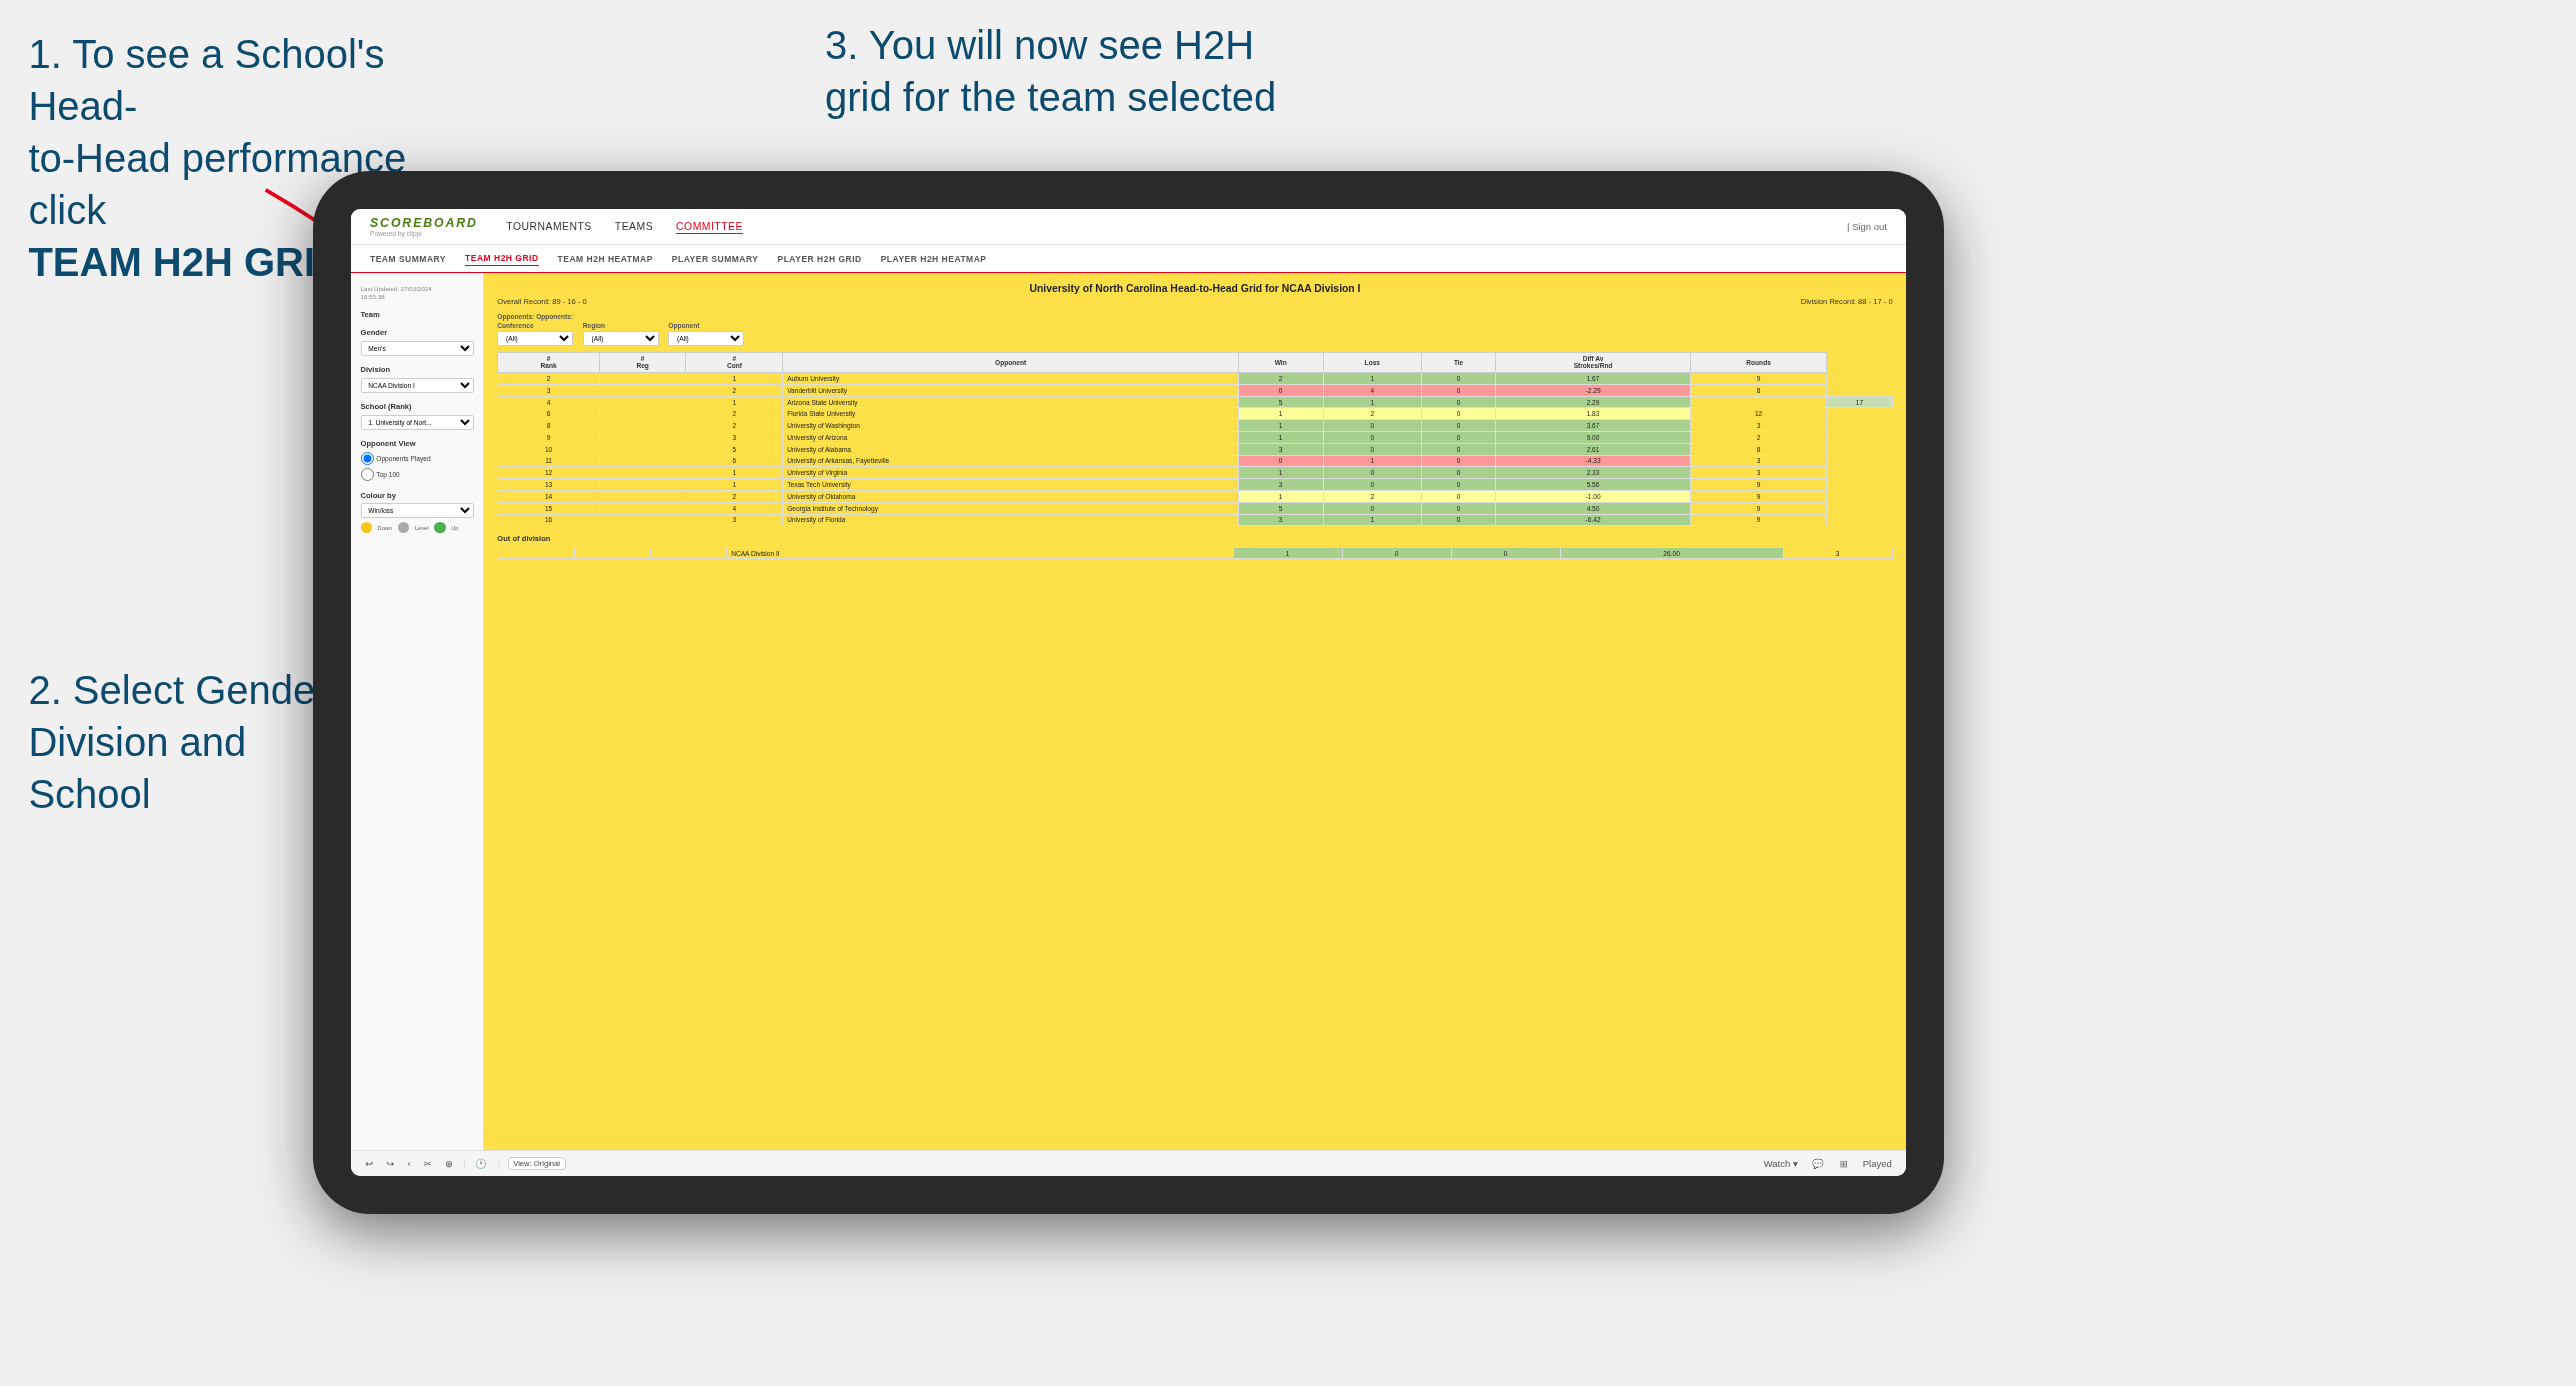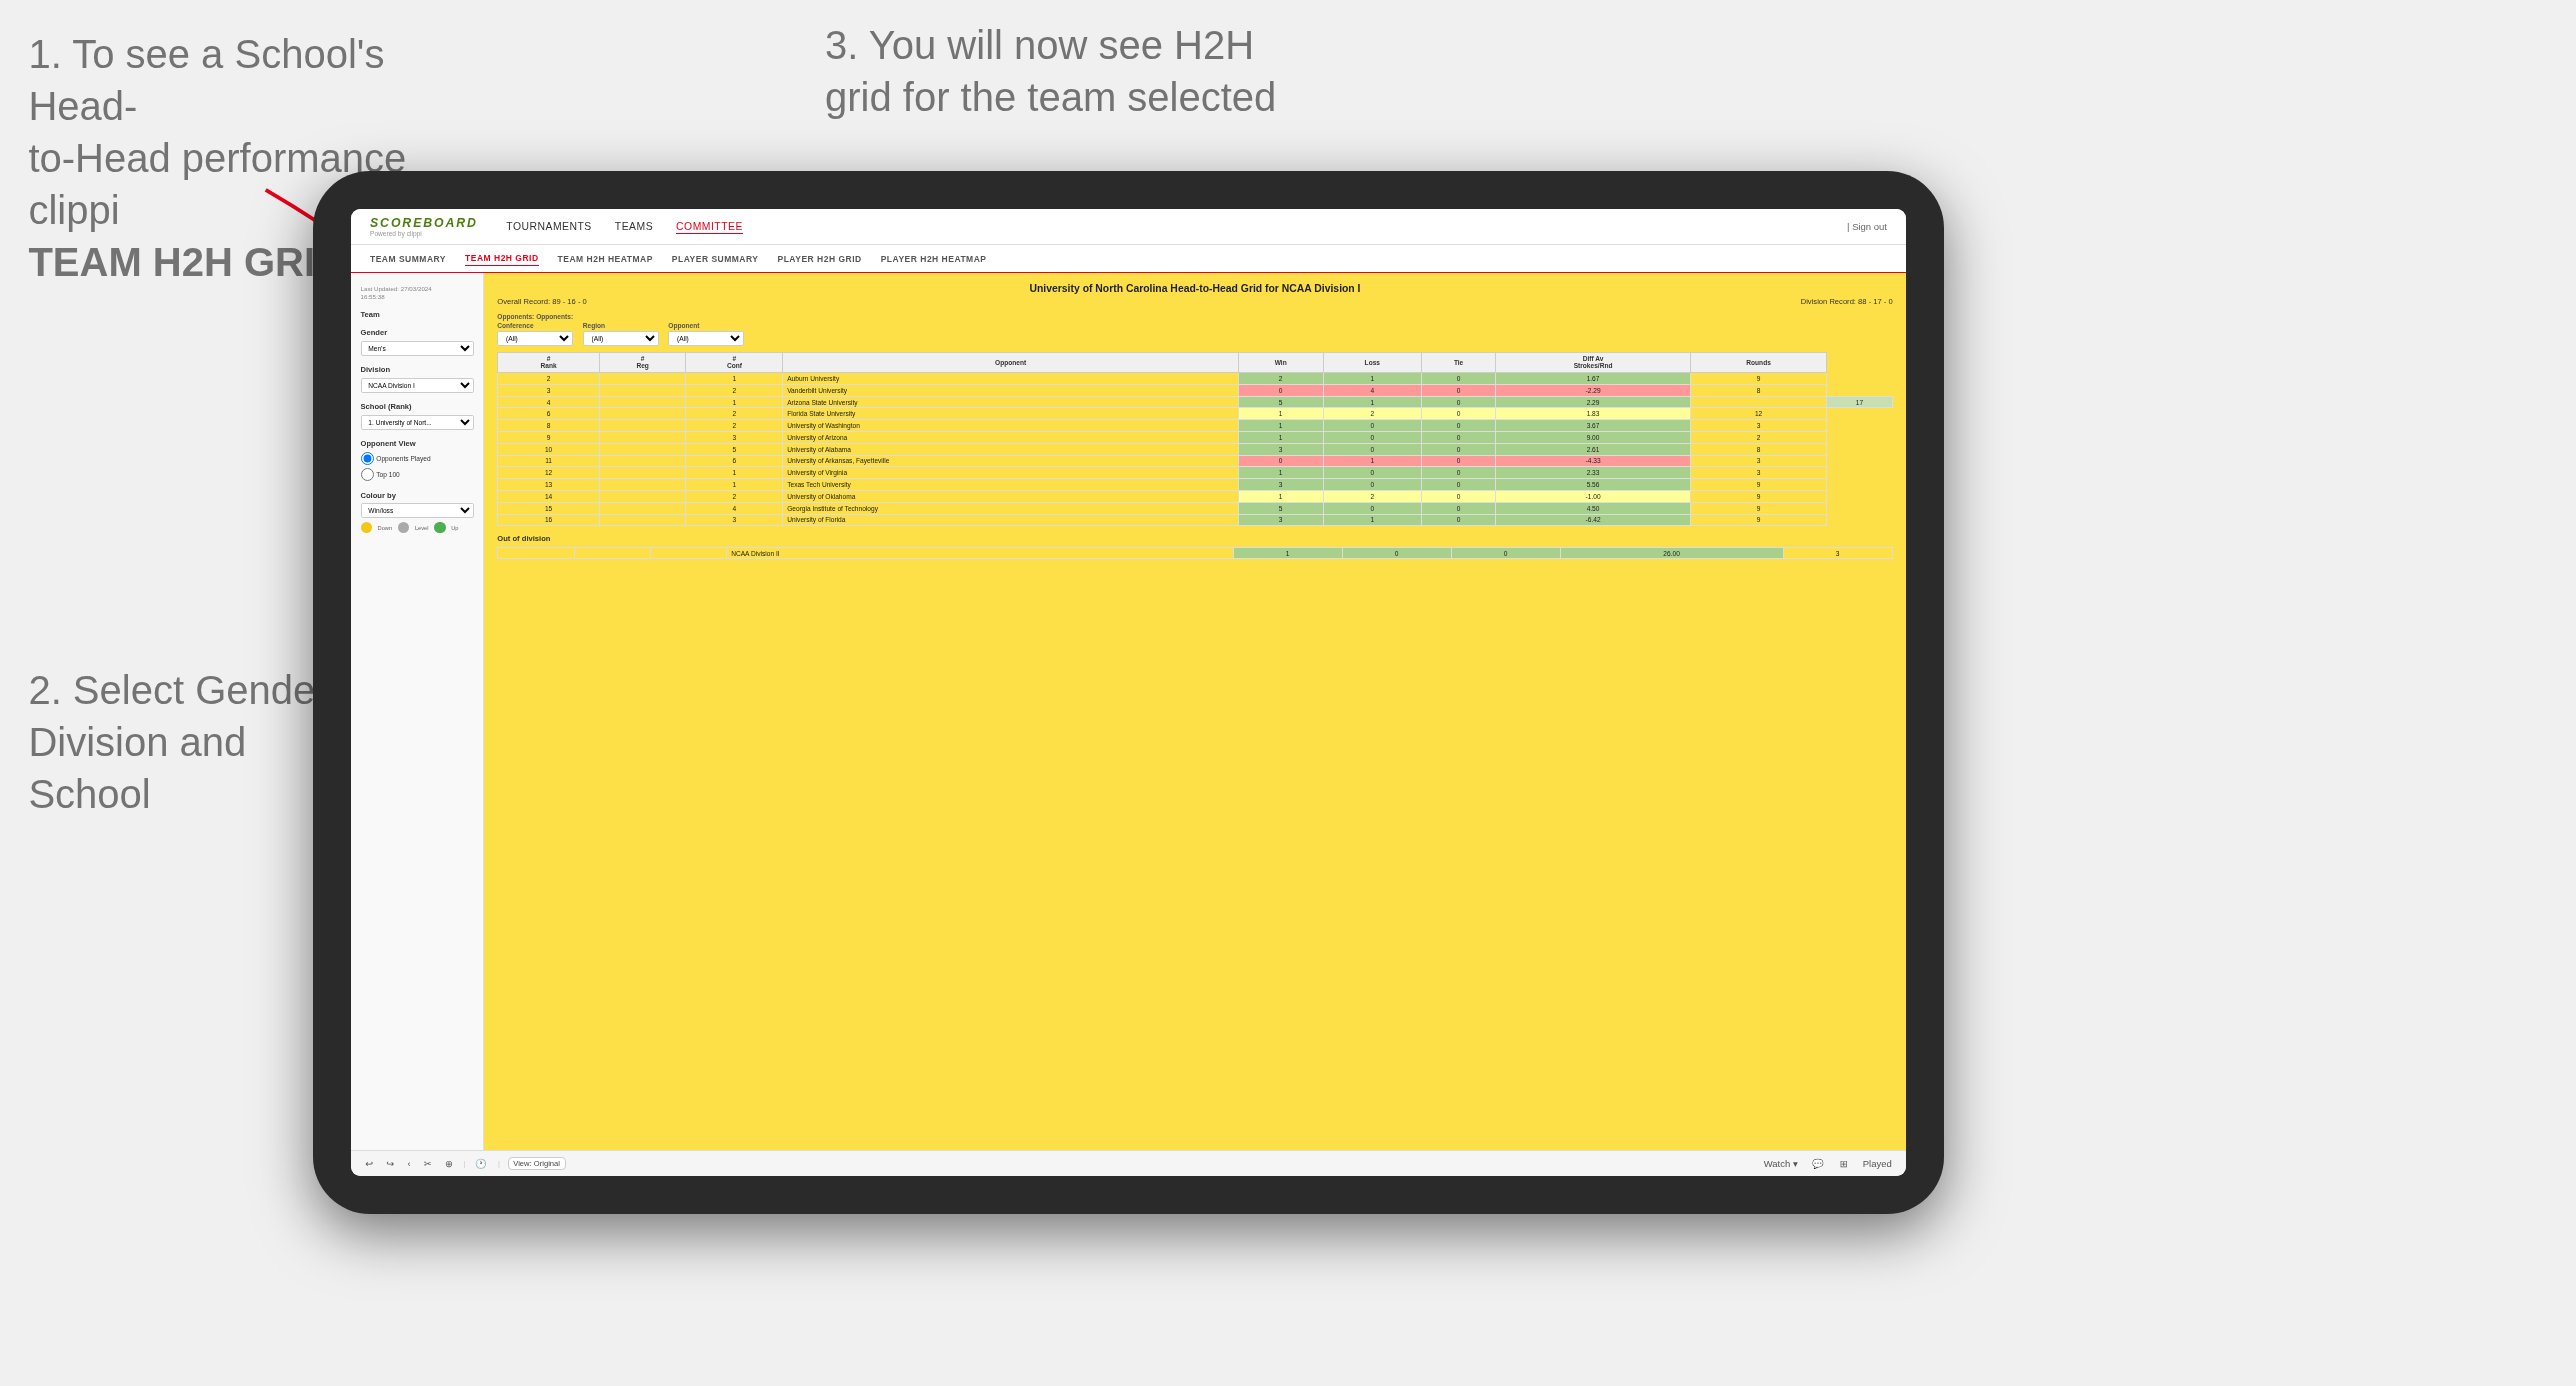--- a/index.html
+++ b/index.html
@@ -9,21 +9,21 @@
       width: 2576px;
       height: 1386px;
       position: relative;
       overflow: hidden;
     }
 
     
     .annotation {
       position: absolute;
       font-size: 40px;
-      color: #737373;
+      color: #0c4a6e;
       line-height: 1.3;
     }
     .annotation strong { font-weight: 900; }
 
     #ann1 { top: 28.4px; left: 28.4px; width: 398px; }
     #ann2 { top: 664px; left: 28.4px; width: 360px; }
     #ann3 { top: 19px; left: 825px; width: 664px; }
 
     
     .arrow-svg {
@@ -351,21 +351,21 @@
       align-items: center;
       gap: 9.5px;
     }
 
   </style>
 </head>
 <body>
 
 <div class="annotation" id="ann1">
   <span>1. To see a School's Head-</span><br>
-  <span>to-Head performance clippi</span><br>
+  <span>to-Head performance click</span><br>
   <strong>TEAM H2H GRID</strong>
 </div>
 
 <div class="annotation" id="ann2" style="top:664px;left:28.4px;width:360px;">
   2. Select Gender,<br>Division and<br>School
 </div>
 
 <div class="annotation" id="ann3" style="top:19px;left:825px;width:664px;">
   3. You will now see H2H<br>grid for the team selected
 </div>

